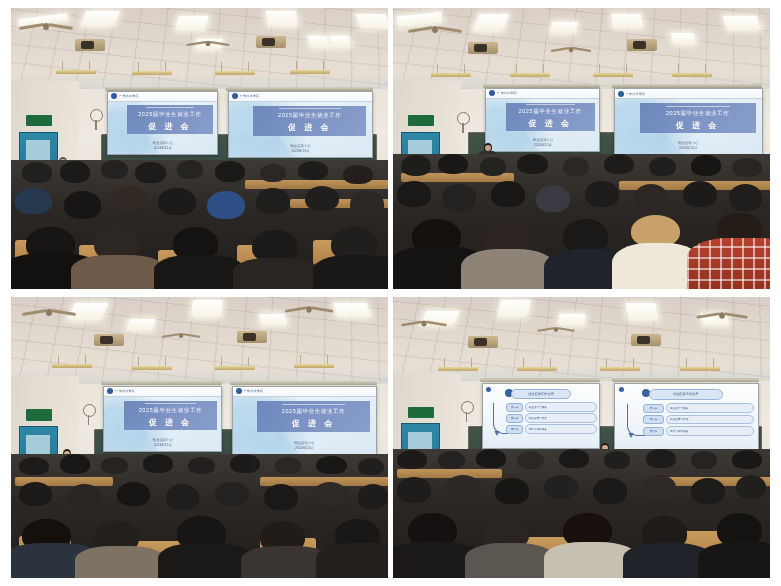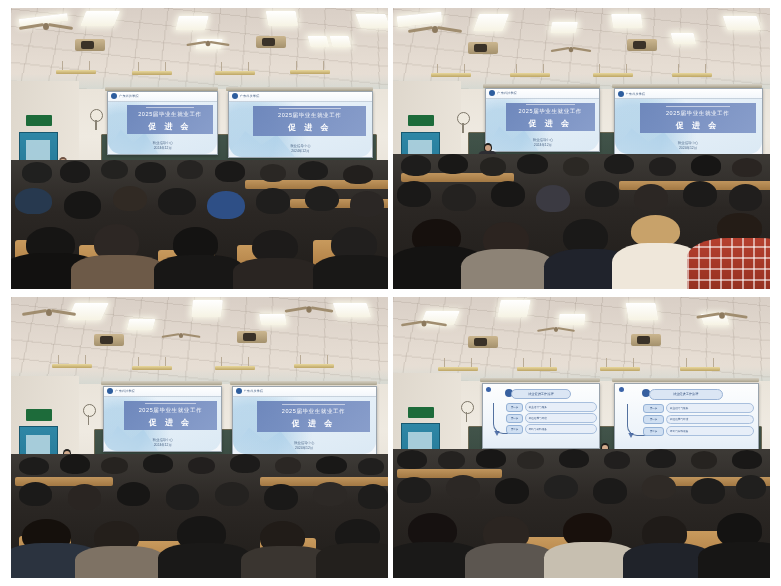--- a/index.html
+++ b/index.html
@@ -223,21 +223,20 @@
     border-radius: 1px;
   }
 
   
   .slide-title {
     position: absolute;
     inset: 0;
     background:
       radial-gradient(circle at 12% 72%, rgba(150,195,225,.55) 0 22%, rgba(0,0,0,0) 46%),
       linear-gradient(160deg, #eef5fb 0%, #e6f0f8 42%, #dbe9f4 100%);
-    border-radius: 13px;
   }
   .slide-header {
     position: absolute;
     left: 0; right: 0; top: 0;
     height: 14%;
     background: linear-gradient(#ffffff, #f3f7fb);
     border-bottom: 1px solid rgba(130,155,180,.45);
     display: flex;
     align-items: center;
     gap: 2px;

